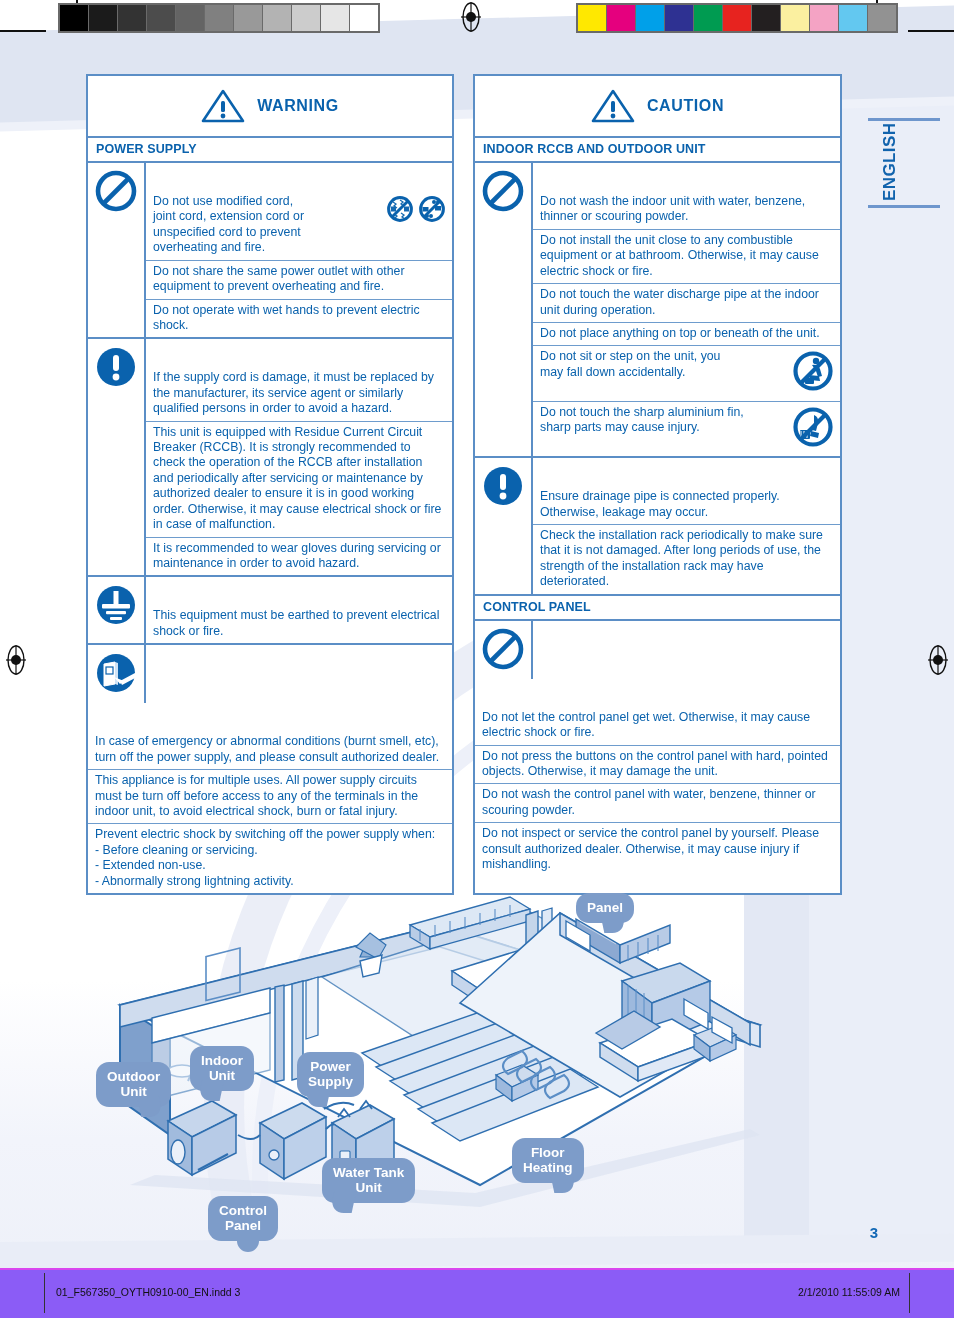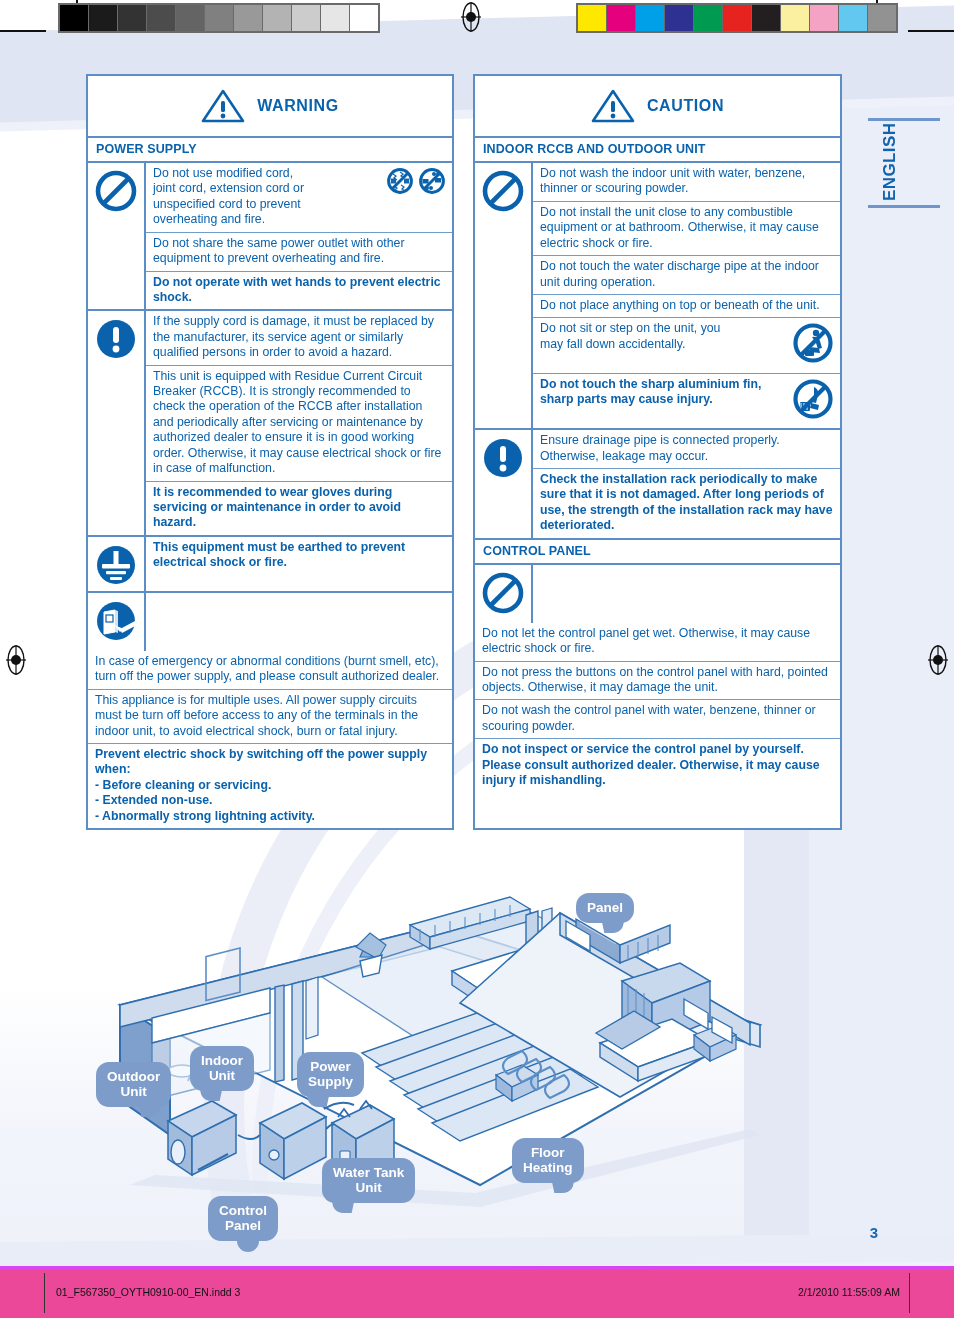--- a/index.html
+++ b/index.html
@@ -204,33 +204,33 @@
   .grp-icon {
     width: 58px;
     flex: 0 0 58px;
     border-right: 2px solid #5b8ec6;
     padding-top: 6px;
     display: flex;
     justify-content: center;
     align-items: flex-start;
     box-sizing: border-box;
   }
-  .grp-rows { flex: 1 1 auto; min-width: 0; }
+  .grp-rows { flex: 1 1 auto; min-width: 0; margin-top: 28px; }
   .row {
     border-bottom: 1px solid #6e9ccd;
     padding: 3px 6px 4px 7px;
     font-size: 12.3px;
     line-height: 1.255;
     color: #0a62ad;
     display: flex;
     align-items: flex-start;
     gap: 4px;
     box-sizing: border-box;
   }
-  .row:last-child { border-bottom: none; font-weight: bold; }
+  .row:last-child { border-bottom: none; }
   .row .txt { flex: 1 1 auto; white-space: pre-line; }
   .row .endicons { flex: 0 0 auto; display: flex; gap: 4px; padding-top: 1px; }
 
   
   .ic { display: block; }
 
   
   .house-wrap {
     position: absolute;
     left: 60px;
@@ -283,22 +283,22 @@
     color: #1268b5;
     z-index: 25;
   }
 
   
   .footer {
     position: absolute;
     left: 0; bottom: 0;
     width: 954px;
     height: 48px;
-    background: #ec4899;
-    border-top: 4px solid #d946ef;
+    background: #8b5cf6;
+    border-top: 2px solid #d946ef;
     z-index: 45;
   }
   .footer .fline {
     position: absolute;
     top: 16px;
     font-size: 10.5px;
     color: #111;
     font-family: "Liberation Sans", sans-serif;
   }
   .footer .fleft  { left: 56px; }

